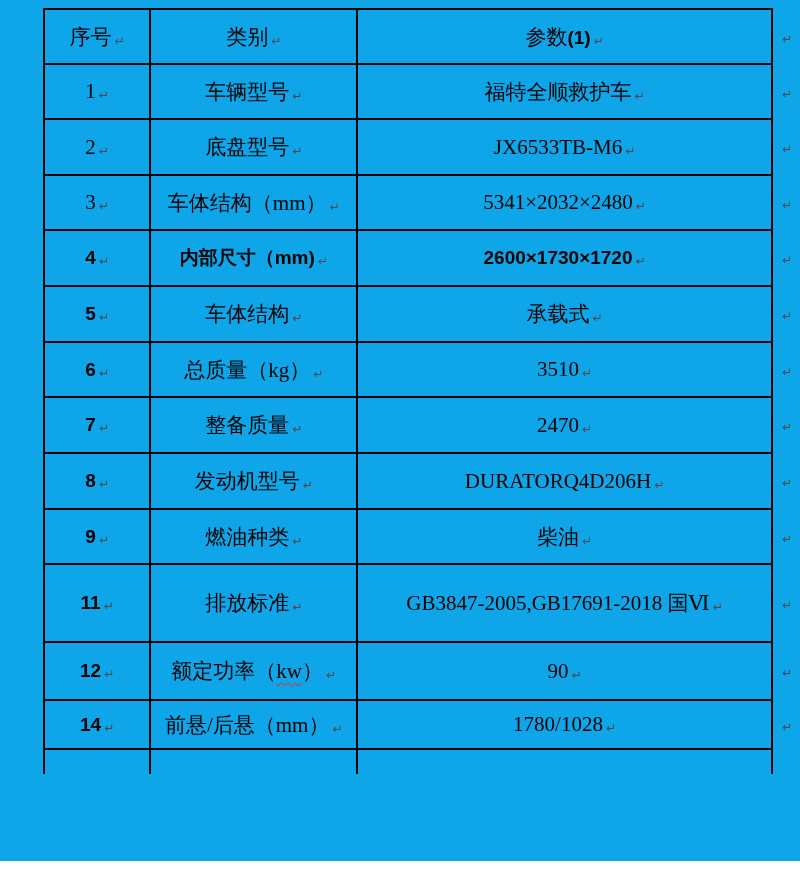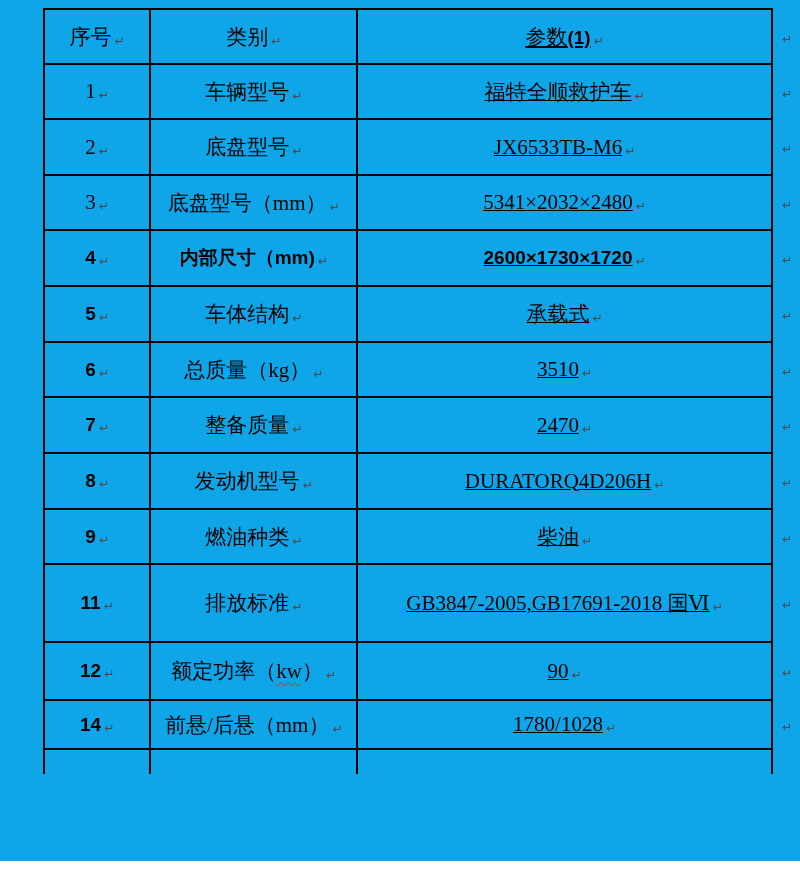--- a/index.html
+++ b/index.html
@@ -26,21 +26,21 @@
   table.spec td {
     border: 2px solid #000000;
     text-align: center;
     vertical-align: middle;
     padding: 0;
     overflow: hidden;
     white-space: nowrap;
   }
   td.col-index   { width: 108px; }
   td.col-cat     { width: 207px; border-radius: 19px; }
-  td.col-param   { width: 420px; text-decoration: underline; }
+  td.col-param   { width: 420px; }
   td.row-end-cell {
     border: none !important;
     width: 26px;
     background: transparent;
     text-align: left;
     padding-left: 6px;
   }
   .txt-serif {
     font-family: "Liberation Serif", "DejaVu Serif", serif;
     font-size: 21px;
@@ -90,21 +90,21 @@
           <td class="row-end-cell"><span class="pmark">↵</span></td>
         </tr>
         <tr style="height: 56px;">
           <td class="col-index"><span class="txt-serif">2</span><span class="pmark">↵</span></td>
           <td class="col-cat"><span class="txt-serif">底盘型号</span><span class="pmark">↵</span></td>
           <td class="col-param"><span class="txt-serif">JX6533TB-M6</span><span class="pmark">↵</span></td>
           <td class="row-end-cell"><span class="pmark">↵</span></td>
         </tr>
         <tr style="height: 55px;">
           <td class="col-index"><span class="txt-serif">3</span><span class="pmark">↵</span></td>
-          <td class="col-cat"><span class="txt-serif">底盘型号（mm）</span><span class="pmark">↵</span></td>
+          <td class="col-cat"><span class="txt-serif">车体结构（mm）</span><span class="pmark">↵</span></td>
           <td class="col-param"><span class="txt-serif">5341×2032×2480</span><span class="pmark">↵</span></td>
           <td class="row-end-cell"><span class="pmark">↵</span></td>
         </tr>
         <tr style="height: 56px;">
           <td class="col-index"><span class="txt-boldsans">4</span><span class="pmark">↵</span></td>
           <td class="col-cat"><span class="txt-boldsans">内部尺寸（mm)</span><span class="pmark">↵</span></td>
           <td class="col-param"><span class="txt-boldsans">2600×1730×1720</span><span class="pmark">↵</span></td>
           <td class="row-end-cell"><span class="pmark">↵</span></td>
         </tr>
         <tr style="height: 56px;">

